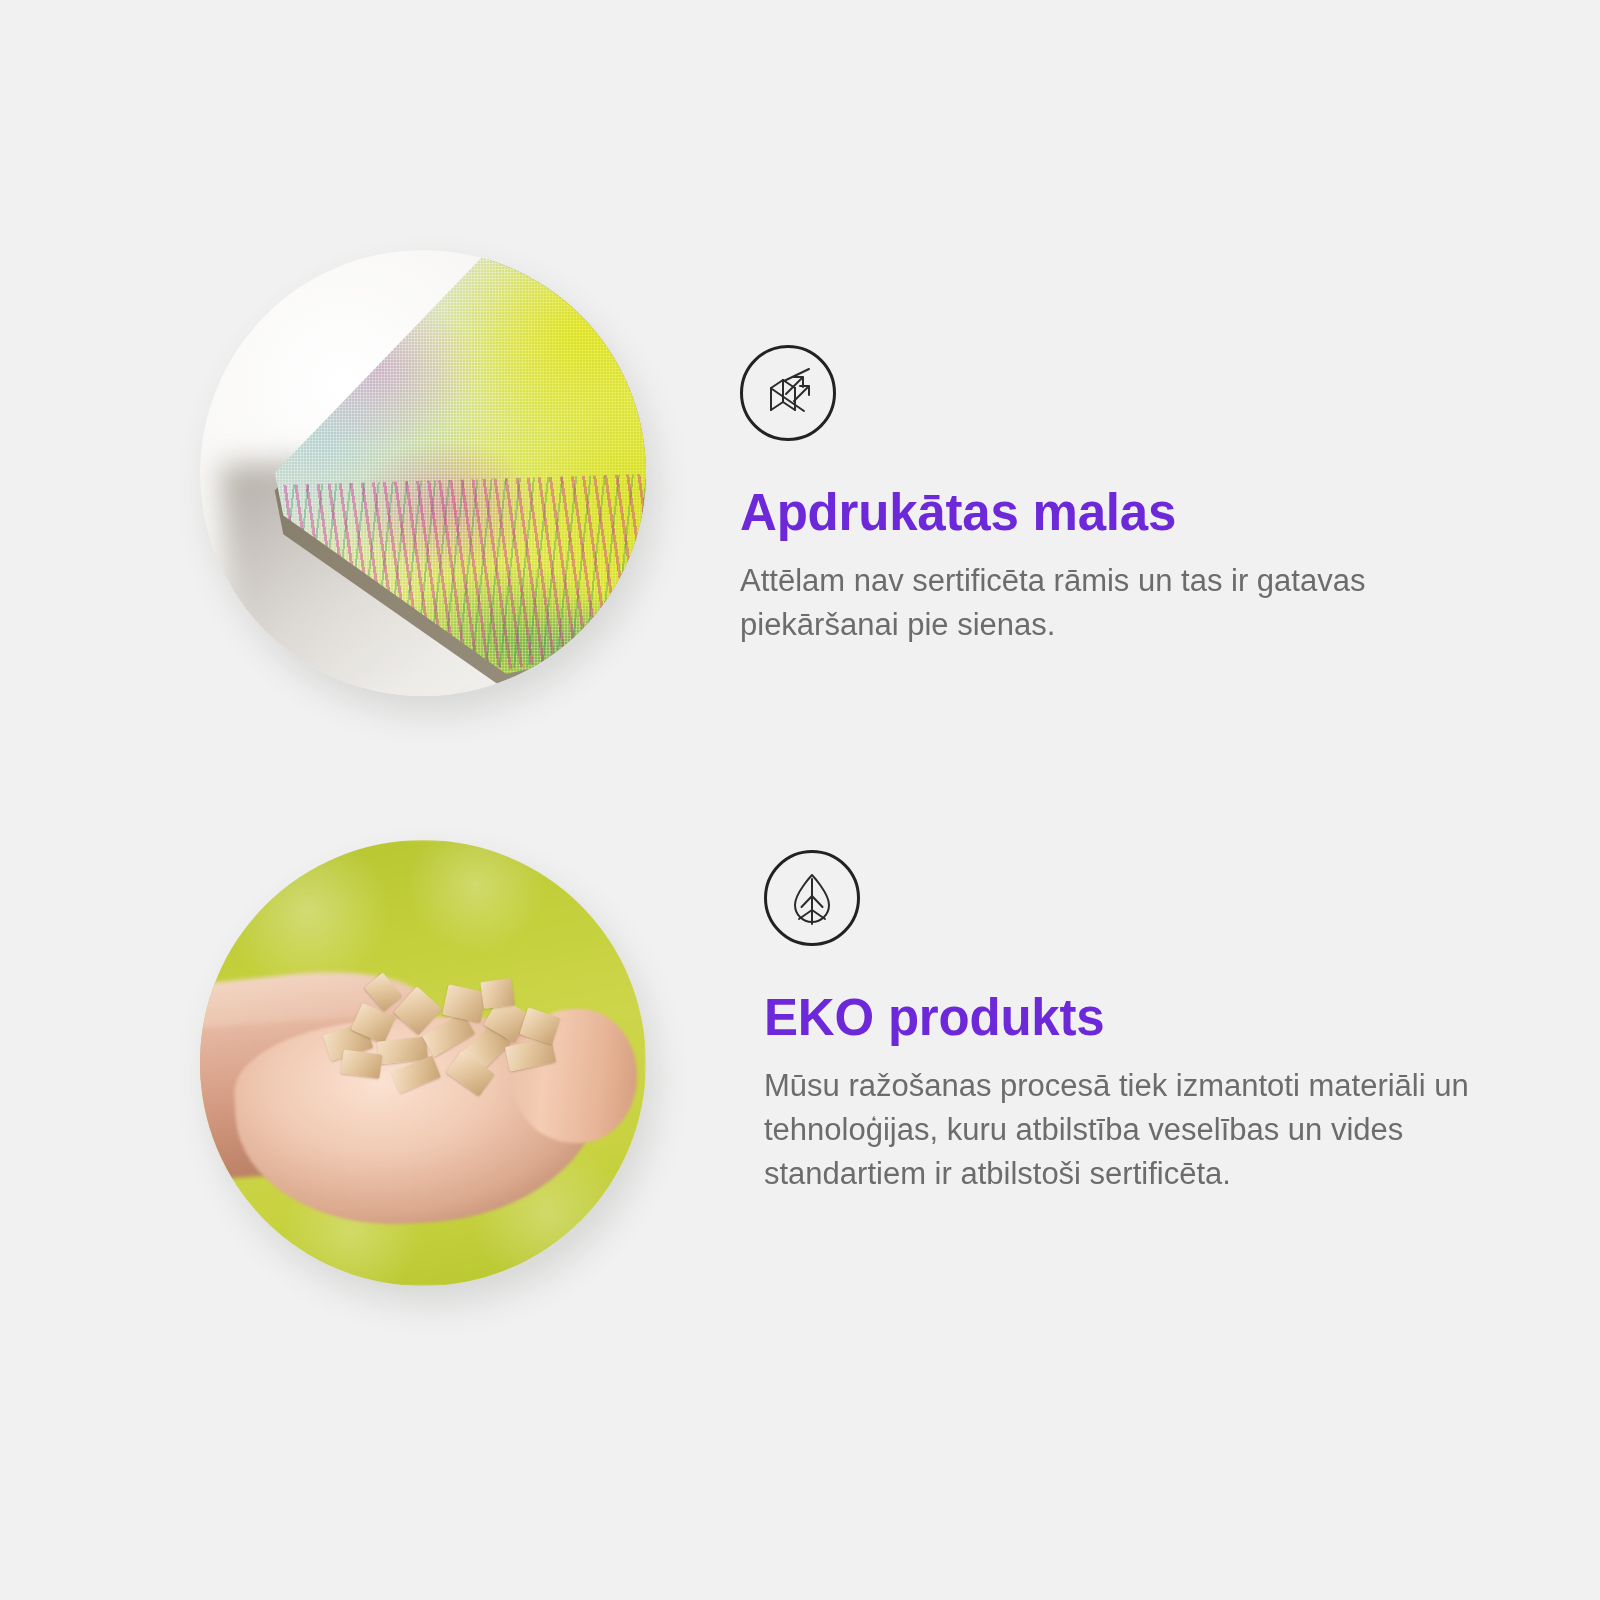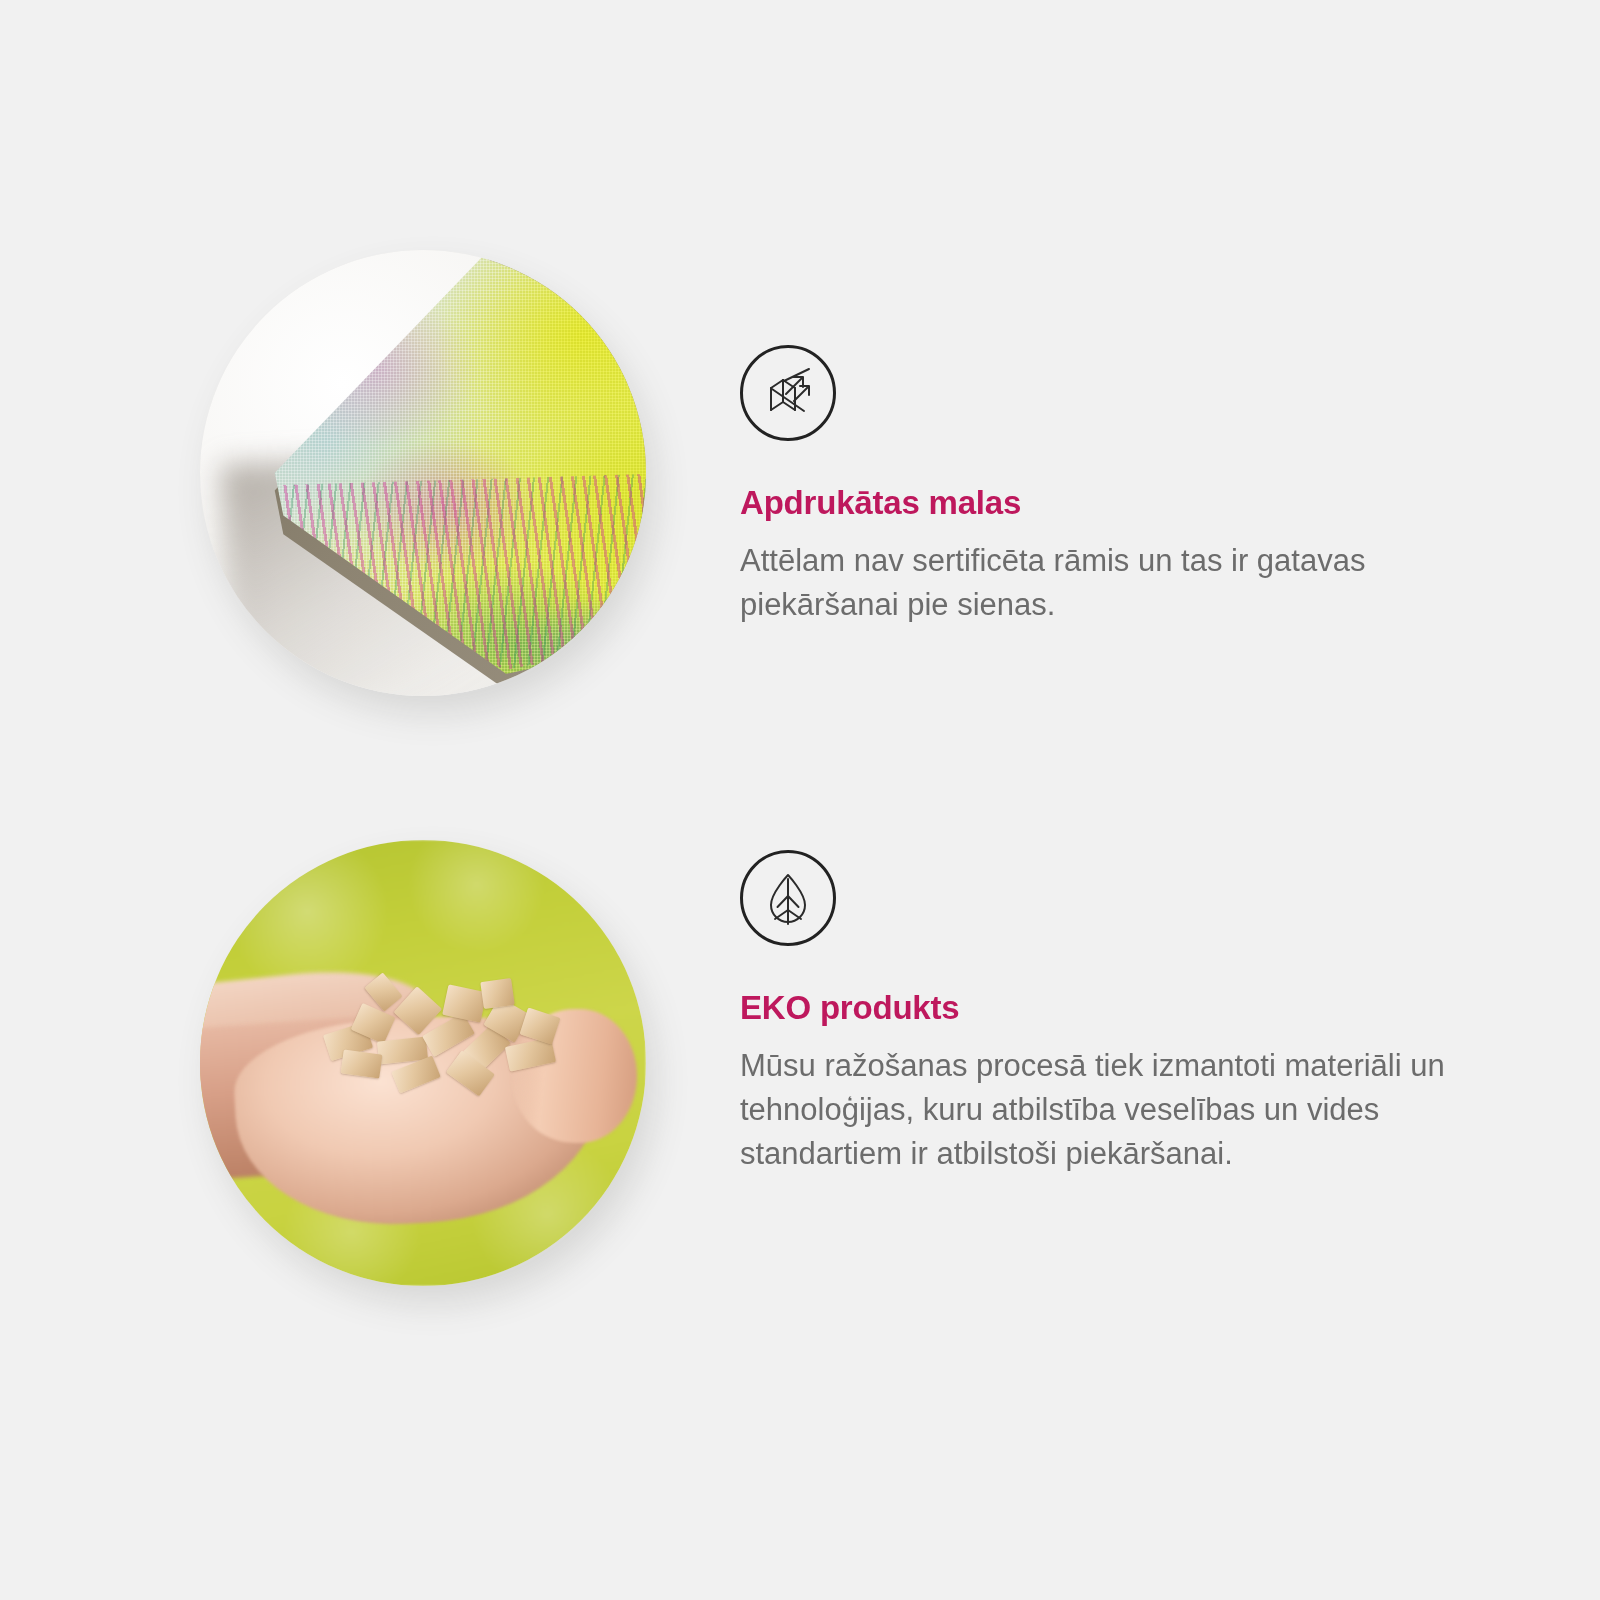--- a/index.html
+++ b/index.html
@@ -25,21 +25,21 @@
 
   
   .feature-row {
     position: absolute;
     left: 0;
     width: 1600px;
     display: flex;
     align-items: flex-start;
   }
   #row-edges  { top: 250px;  height: 520px; }
-  #row-eco    { top: 840px;  height: 520px; }
+  #row-eco    { top: 840px;  height: 520px; gap: 24px; }
 
   
   .media-col {
     position: relative;
     width: 740px;
     height: 500px;
     flex: 0 0 740px;
   }
 
   .photo-circle {
@@ -221,23 +221,23 @@
     border: 3px solid #222222;
     border-radius: 50%;
     display: flex;
     align-items: center;
     justify-content: center;
     margin-bottom: 44px;
     box-sizing: border-box;
   }
 
   .feature-title {
-    font-size: 33px;
+    font-size: 51px;
     font-weight: bold;
-    color: #be185d;
+    color: #6d28d9;
     letter-spacing: -0.2px;
     margin: 0 0 18px 0;
     line-height: 1.1;
   }
 
   .feature-desc {
     font-size: 31px;
     color: #6c6c6c;
     line-height: 1.42;
     margin: 0;
@@ -337,17 +337,17 @@
 
             <path d="M29 27 L18.5 38"></path>
             <path d="M29 27 L39.5 38"></path>
 
             <path d="M29 41 L16 50"></path>
             <path d="M29 41 L42 50"></path>
           </g>
         </svg>
       </div>
       <h2 class="feature-title">EKO produkts</h2>
-      <p class="feature-desc">Mūsu ražošanas procesā tiek izmantoti materiāli un tehnoloģijas, kuru atbilstība veselības un vides standartiem ir atbilstoši piekāršanai.</p>
+      <p class="feature-desc">Mūsu ražošanas procesā tiek izmantoti materiāli un tehnoloģijas, kuru atbilstība veselības un vides standartiem ir atbilstoši sertificēta.</p>
     </div>
   </section>
 
 </div>
 
 </body></html>

